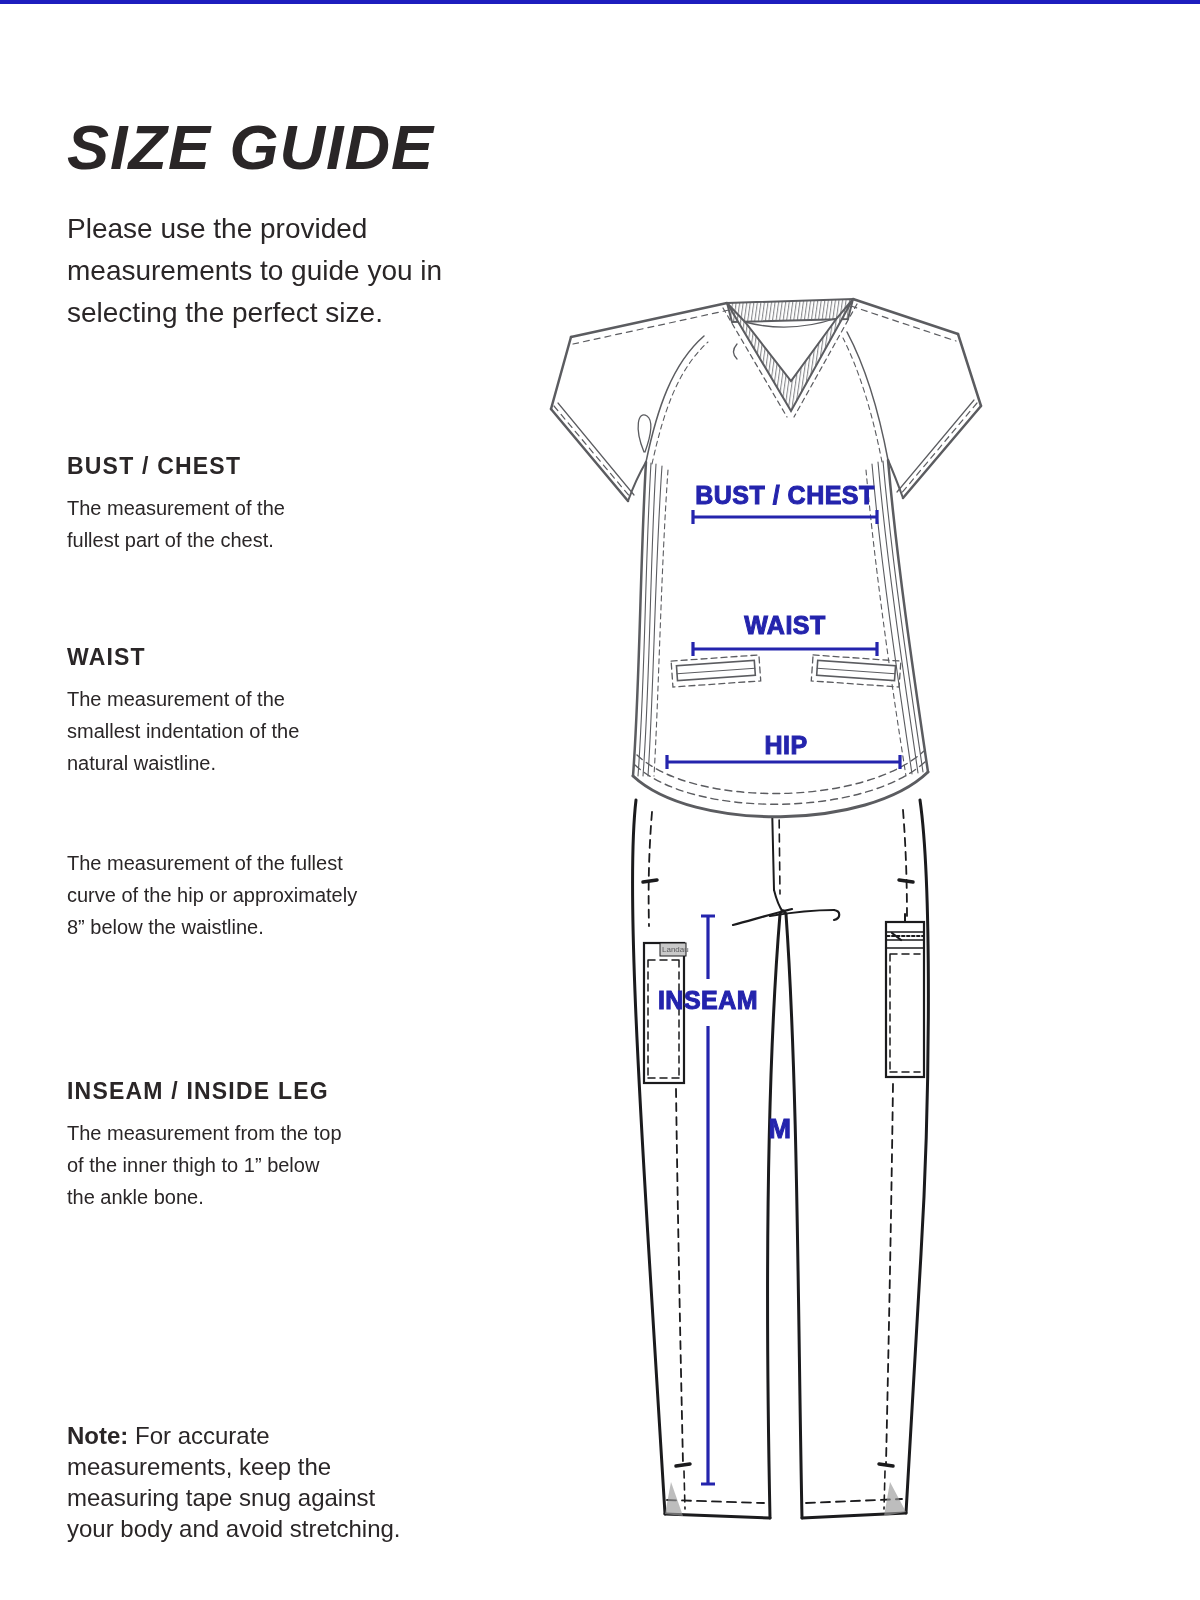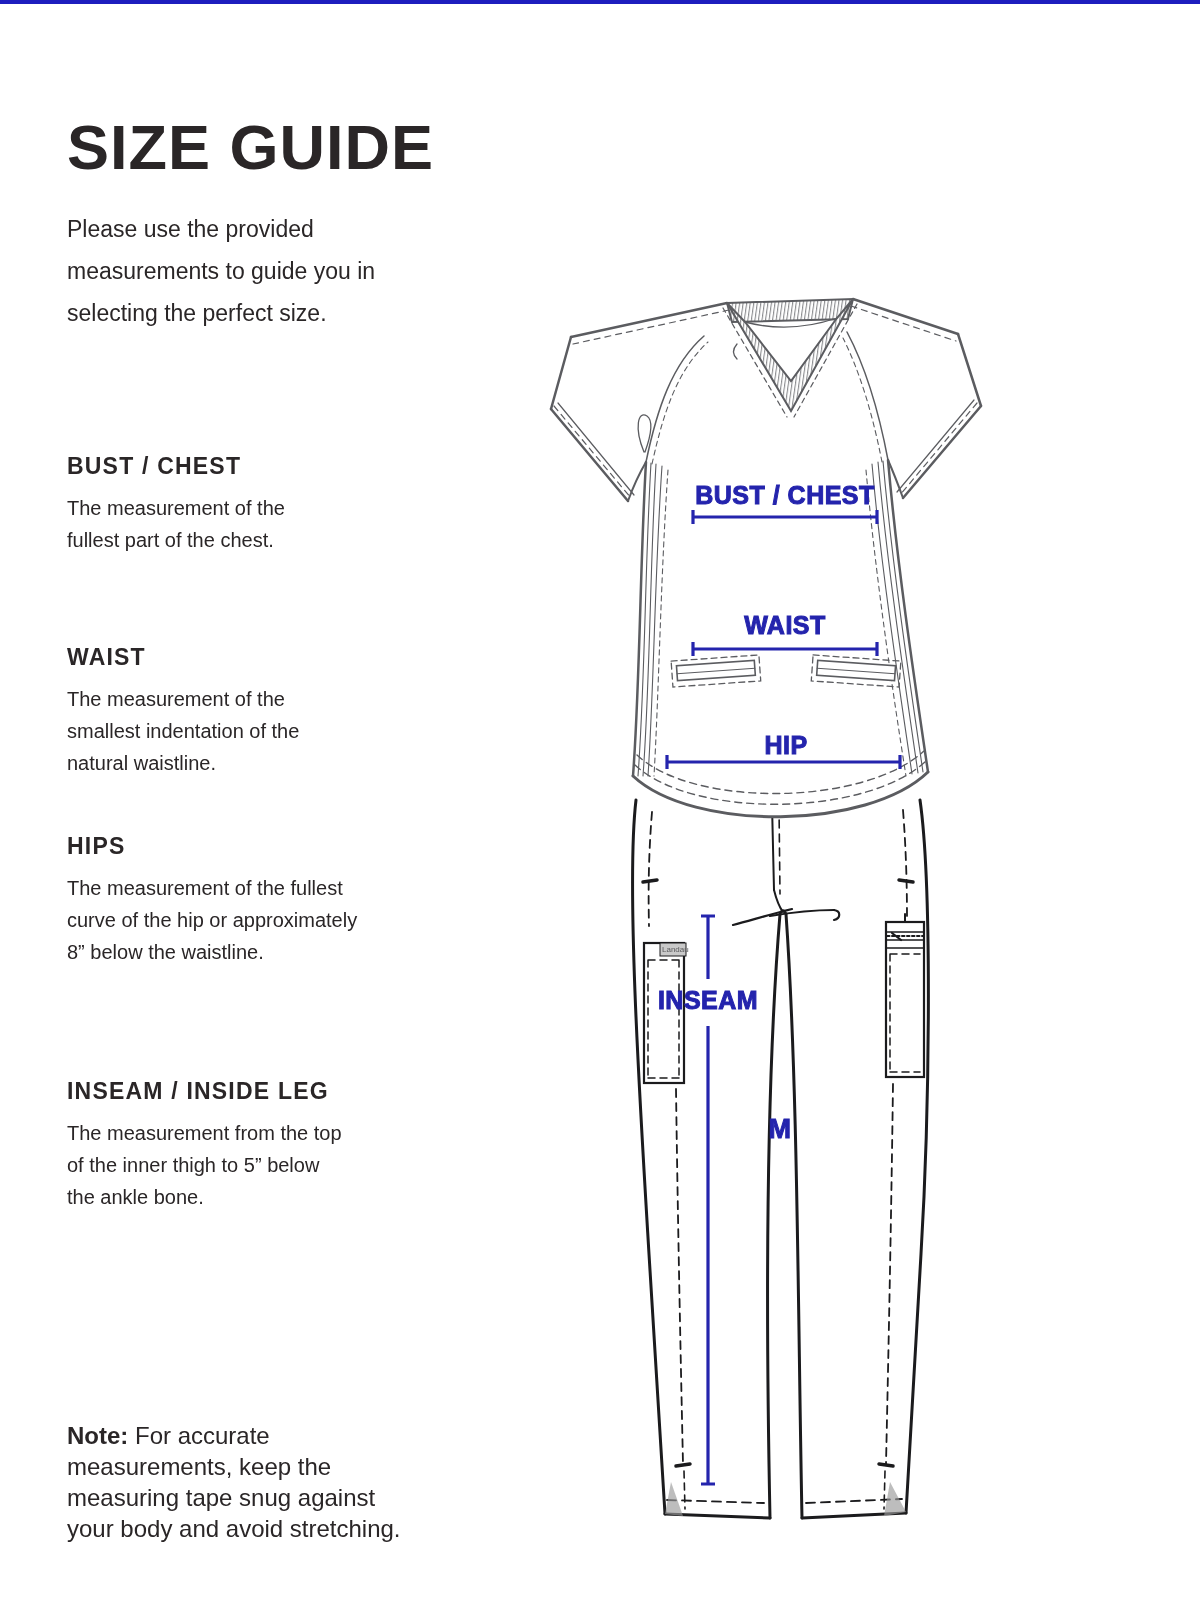--- a/index.html
+++ b/index.html
@@ -1,21 +1,21 @@
 <!DOCTYPE html>
 <html><head>
 <meta charset="utf-8">
 <style>
   html,body{margin:0;padding:0;background:#ffffff;}
   body{font-family:"Liberation Sans",sans-serif;color:#29252­6;}
   .page{position:relative;width:1200px;height:1600px;background:#fff;overflow:hidden;
         border-top:4px solid #1d1dbe;box-sizing:border-box;color:#2a2627;}
   .title{position:absolute;left:67px;top:70px;font-size:63px;font-weight:bold;
-         letter-spacing:1px;line-height:1;}
-  .intro{position:absolute;left:67px;top:176px;font-size:23px;line-height:42px;
+         letter-spacing:1px;line-height:1;font-style:italic;}
+  .intro{position:absolute;left:67px;top:176px;font-size:28px;line-height:42px;
          white-space:pre-line;margin-top:28px;}
   .sec{position:absolute;left:67px;width:480px;}
   .sec h2{margin:0;font-size:23px;font-weight:bold;letter-spacing:1.2px;line-height:1.1;}
   .sec p{margin:13px 0 0 0;font-size:20px;line-height:32px;white-space:pre-line;}
   .s1{top:450px;} .s2{top:641px;} .s3{top:830px;} .s4{top:1040px;margin-top:35px;}
   .note{position:absolute;left:67px;top:1392px;width:480px;font-size:24px;
         line-height:31px;}
   .note .txt{white-space:pre-line;}
   .diagram{position:absolute;left:540px;top:278px;width:480px;height:1252px;}
   .lbl{fill:#2424ad;font-family:"Liberation Sans",sans-serif;font-weight:bold;
@@ -40,30 +40,29 @@
   </div>
 
   <div class="sec s2">
     <h2>WAIST</h2>
     <p>The measurement of the
 smallest indentation of the
 natural waistline.</p>
   </div>
 
   <div class="sec s3">
-    <h2>HIPS</h2>
     <p>The measurement of the fullest
 curve of the hip or approximately
 8” below the waistline.</p>
   </div>
 
   <div class="sec s4">
     <h2>INSEAM / INSIDE LEG</h2>
     <p>The measurement from the top
-of the inner thigh to 5” below
+of the inner thigh to 1” below
 the ankle bone.</p>
   </div>
 
   <p class="note"><b>Note:</b> <span class="txt">For accurate
 measurements, keep the
 measuring tape snug against
 your body and avoid stretching.</span></p>
 
   <svg class="diagram" viewBox="540 278 480 1252" xmlns="http://www.w3.org/2000/svg">
     <defs>

